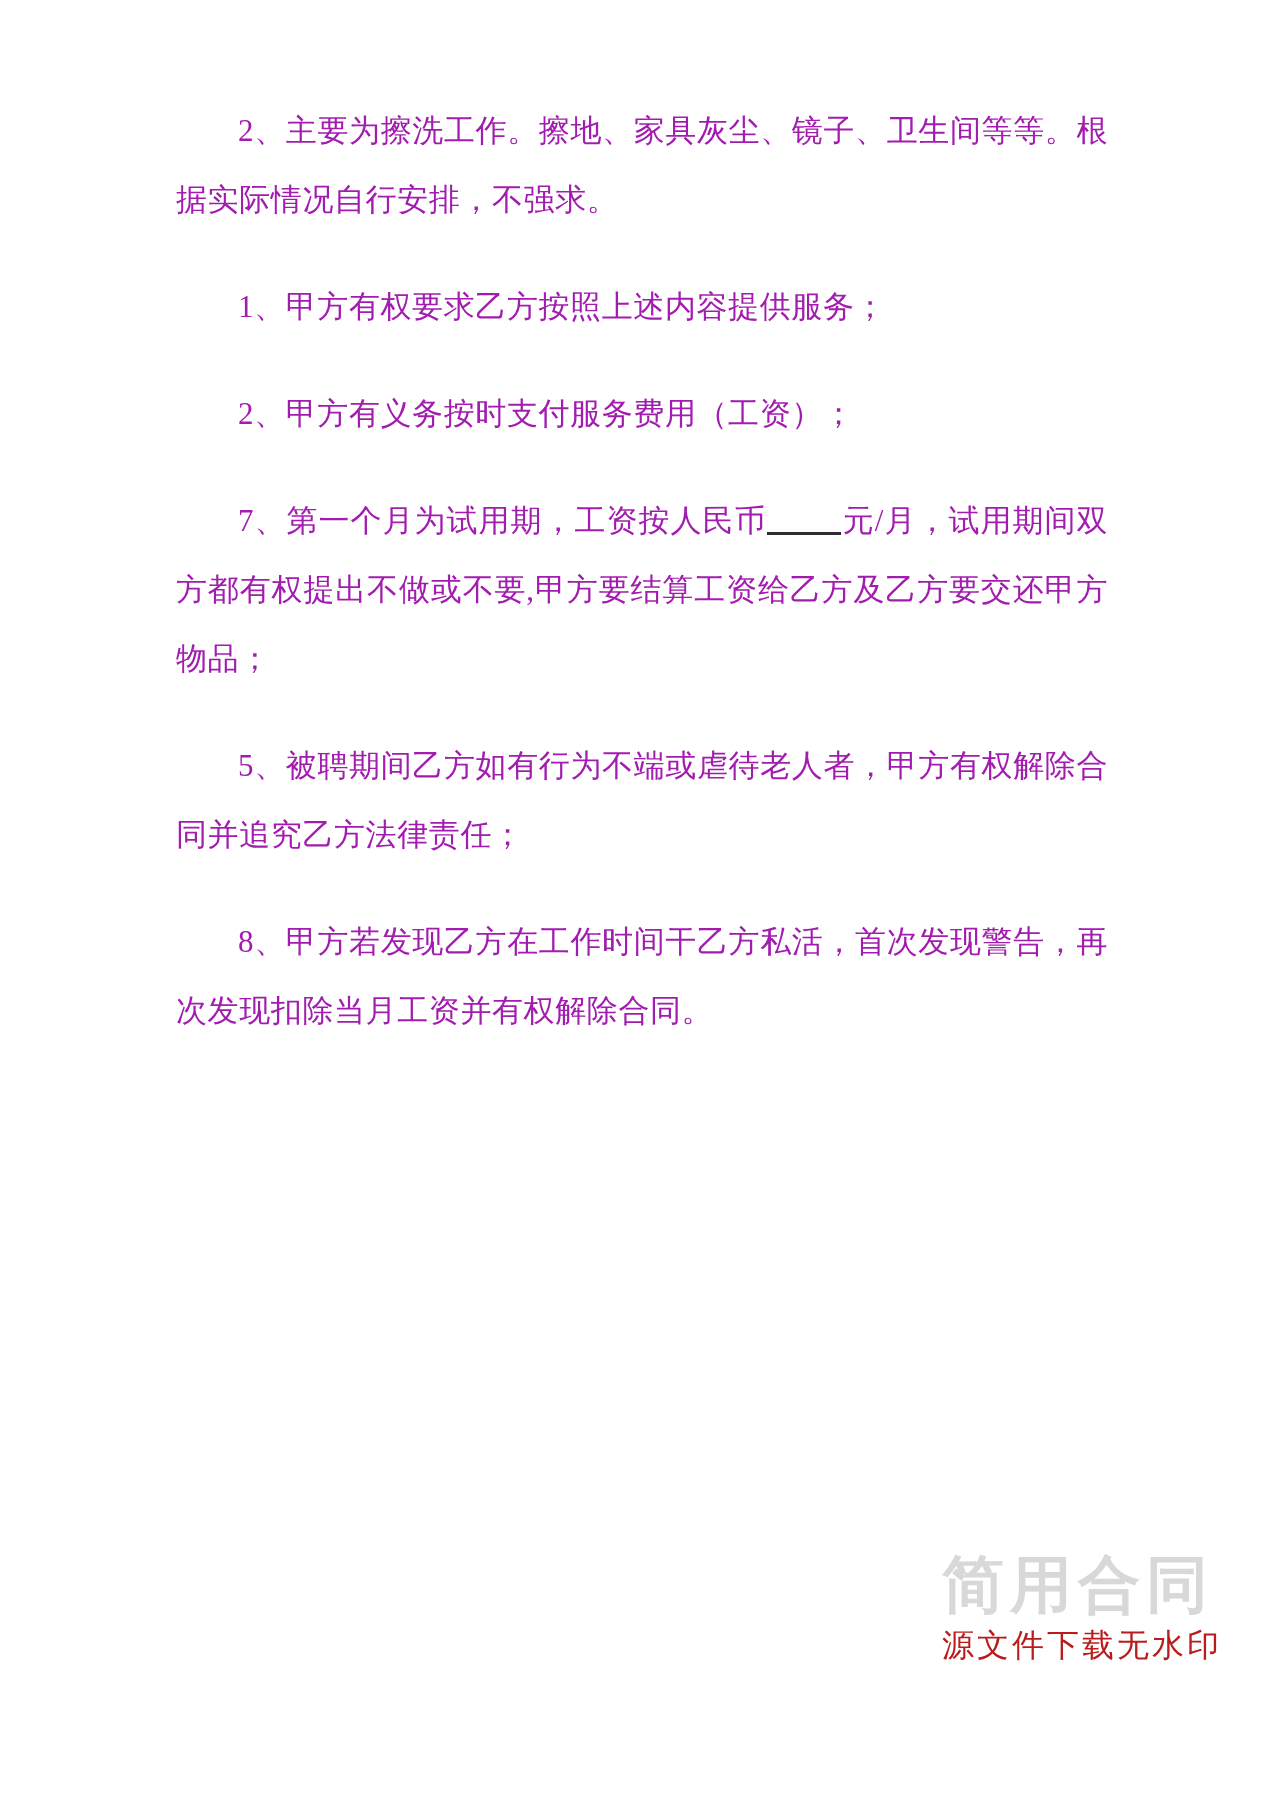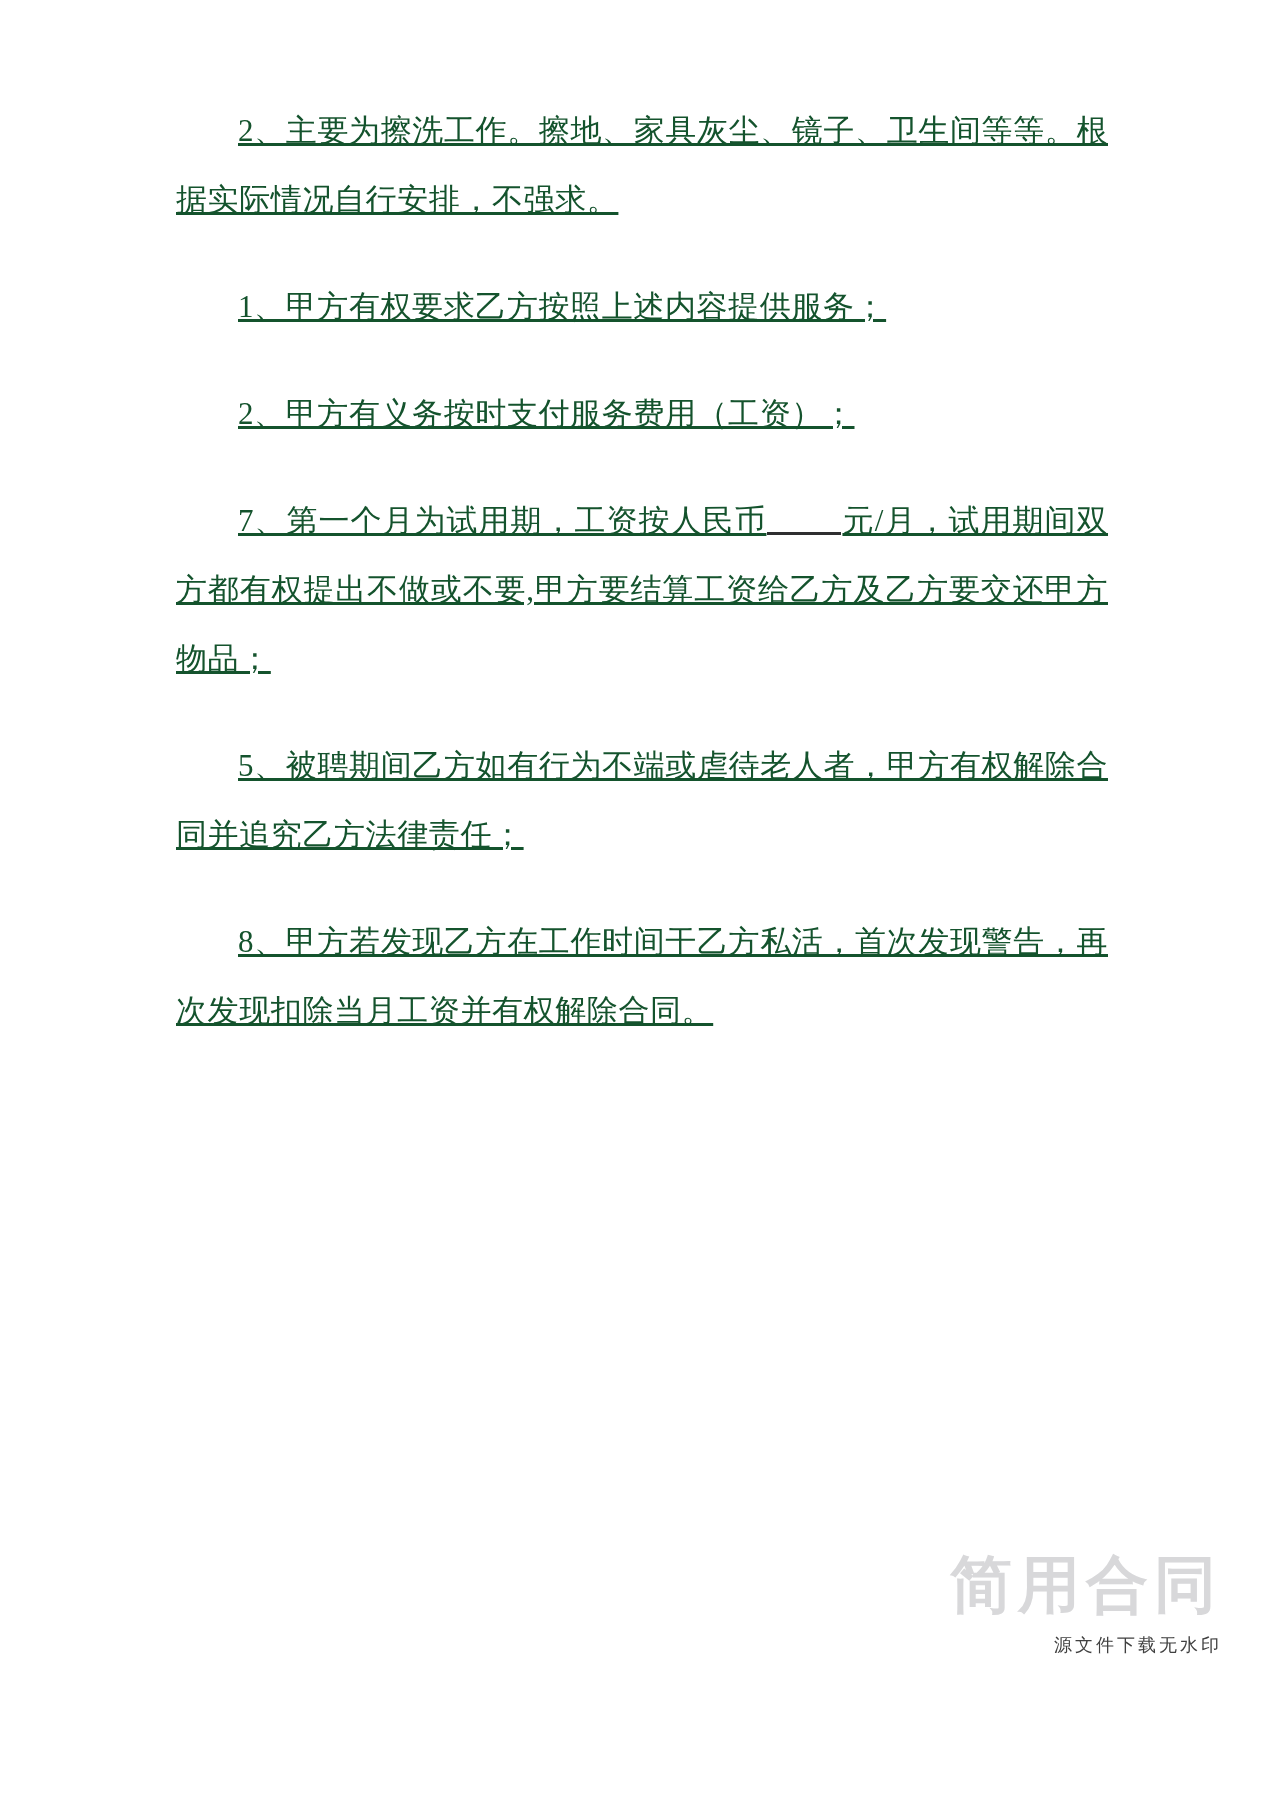--- a/index.html
+++ b/index.html
@@ -27,24 +27,23 @@
   }
 
   
   .para {
     font-size: 31px;
     line-height: 69px;
     letter-spacing: 0.6px;
     text-align: justify;
     text-justify: inter-ideograph;
     margin: 0 0 38px 0;
-    color: #14532d;
+    color: #a21caf;
     font-family: "Liberation Serif", "DejaVu Serif", serif;
     font-weight: 400;
-    text-decoration: underline;
     -webkit-font-smoothing: antialiased;
   }
 
   .para.indent {
     text-indent: 62px;
   }
 
   .para.section-title {
     text-indent: 62px;
     margin-bottom: 40px;
@@ -57,41 +56,41 @@
     border-bottom: 3px solid #2e2e30;
     vertical-align: -4px;
     margin: 0 1px;
   }
 
   
   .watermark {
     position: absolute;
     right: 58px;
     bottom: 150px;
-    text-align: right;
+    text-align: left;
     user-select: none;
     pointer-events: none;
   }
 
   .watermark-title {
     font-size: 62px;
     line-height: 70px;
     letter-spacing: 6px;
     color: #d8d8da;
     font-weight: 700;
     font-family: "Liberation Sans", "DejaVu Sans", sans-serif;
     white-space: nowrap;
   }
 
   .watermark-sub {
     margin-top: 10px;
-    font-size: 18px;
+    font-size: 32px;
     line-height: 30px;
     letter-spacing: 3px;
-    color: #404040;
+    color: #b91c1c;
     font-weight: 400;
     font-family: "Liberation Sans", "DejaVu Sans", sans-serif;
     white-space: nowrap;
   }
 </style>
 </head>
 <body>
 
 <div id="page">
 

